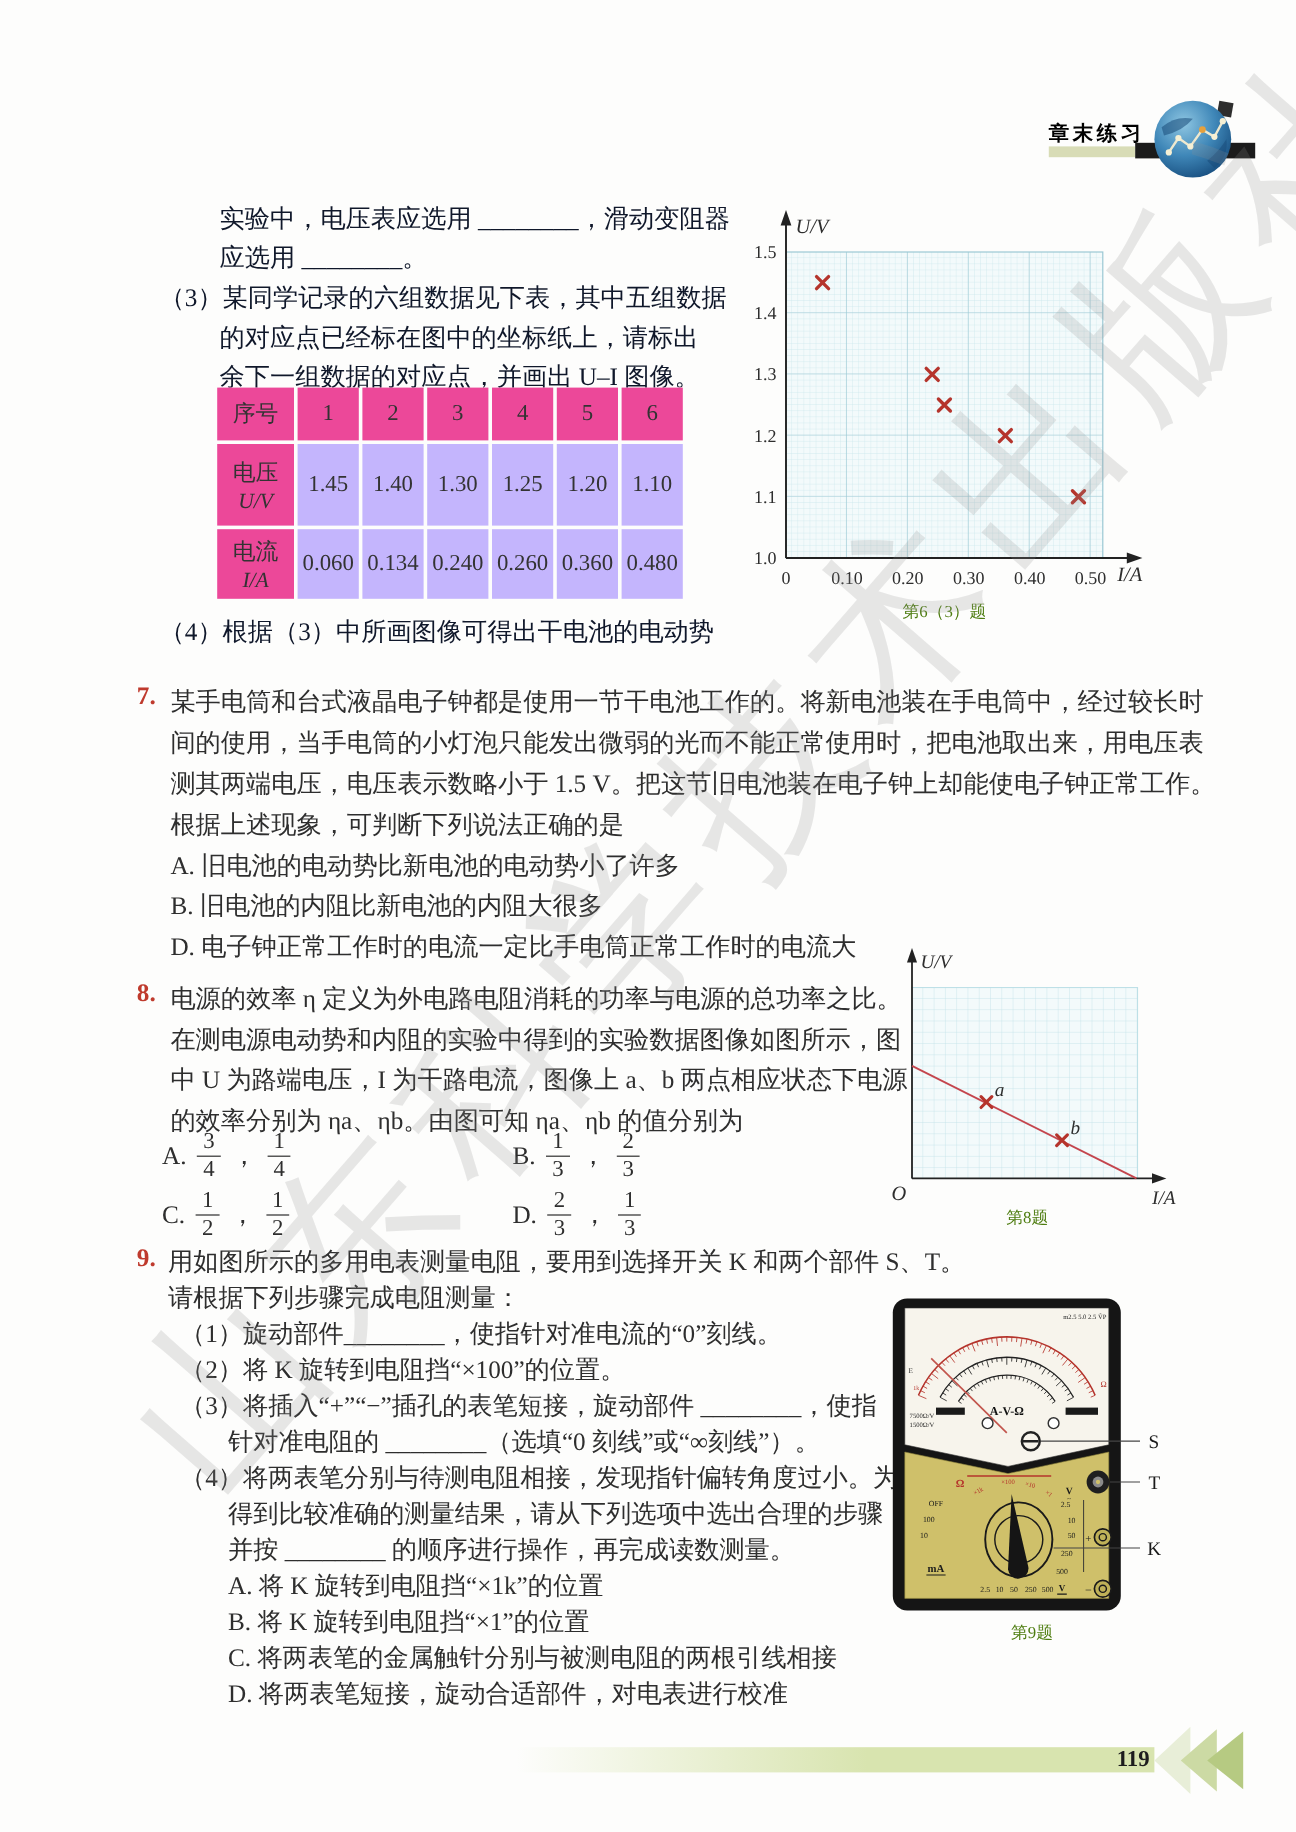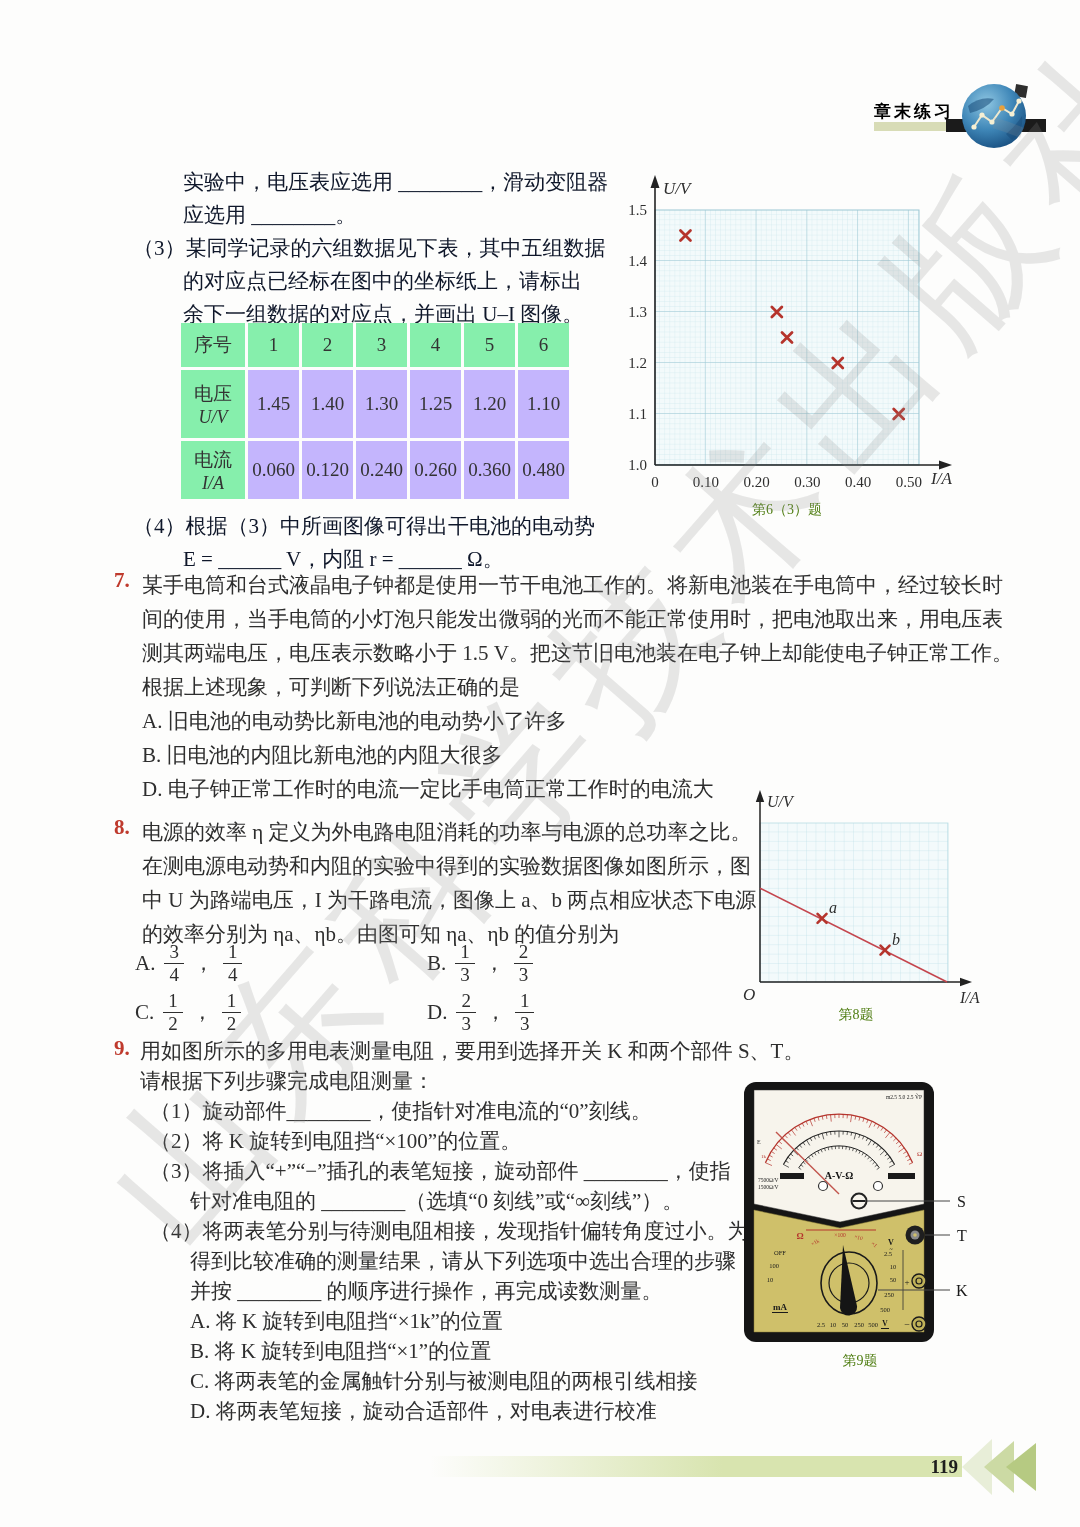--- a/index.html
+++ b/index.html
@@ -18,21 +18,21 @@
              z-index:9;pointer-events:none;}
   .hdr-label{position:absolute;left:874px;top:100px;font-size:17px;letter-spacing:3px;
              color:#000000;font-weight:bold;}
   .hdr-beige{position:absolute;left:874px;top:122px;width:72px;height:9px;background:#d8dcb6;}
   .hdr-black{position:absolute;left:946px;top:119px;width:100px;height:13px;background:#1b1b1b;}
   .q6table{position:absolute;left:181px;top:323px;display:grid;
            grid-template-columns:64px repeat(6,51px);grid-template-rows:44px 68px 58px;
            gap:3px;background:#fdfdfc;font-size:19px;}
   .q6table .cell{background:#c4b5fd;display:flex;align-items:center;justify-content:center;
                  flex-direction:column;color:#333;}
-  .q6table .hcell{background:#86efac;}
+  .q6table .hcell{background:#ec4899;}
   .q6table .sym{font-style:italic;font-size:18px;}
   .chart-caption{position:absolute;font-size:14px;text-align:center;width:180px;color:#4d7c0f;}
   .q8opt{position:absolute;display:flex;align-items:center;gap:9px;font-size:21px;}
   .frac{display:inline-flex;flex-direction:column;text-align:center;font-size:19px;line-height:1.12;}
   .frac .num{border-bottom:1.5px solid #2e2e2e;padding:0 5px 1px;}
   .frac .den{padding:0 5px;}
   .footer-bar{position:absolute;left:430px;top:1456px;width:532px;height:21px;
               background:linear-gradient(to right, rgba(216,228,175,0), #d8e4af 55%);
               display:flex;justify-content:flex-end;align-items:center;}
   .footer-bar span{font-size:19px;font-weight:bold;color:#1d1d1d;padding-right:4px;line-height:21px;}
@@ -96,21 +96,21 @@
     <div class="cell">1.30</div>
     <div class="cell">1.25</div>
     <div class="cell">1.20</div>
     <div class="cell">1.10</div>
 
     <div class="cell hcell">
       <span>电流</span>
         <span class="sym">I/A</span>
     </div>
     <div class="cell">0.060</div>
-    <div class="cell">0.120</div>
+    <div class="cell">0.134</div>
     <div class="cell">0.240</div>
     <div class="cell">0.260</div>
     <div class="cell">0.360</div>
     <div class="cell">0.480</div>
   </div>
 
   <svg class="abs" style="left:618px;top:166px" width="420" height="360" viewBox="0 0 420 360">
     <defs>
       <pattern id="g6m" x="37" y="44" width="5.0769" height="5.1" patternUnits="userSpaceOnUse">
         <path d="M5.0769,0 V5.1 M0,5.1 H5.0769" stroke="#cbe7ed" stroke-width="0.6" fill="none"></path>
@@ -145,21 +145,20 @@
         <path d="M62.46153846153845,64.50000000000003 L72.46153846153845,74.50000000000003 M62.46153846153845,74.50000000000003 L72.46153846153845,64.50000000000003" stroke="#b5342c" stroke-width="2.8" stroke-linecap="round" fill="none"></path>
         <path d="M153.84615384615384,140.99999999999997 L163.84615384615384,150.99999999999997 M153.84615384615384,150.99999999999997 L163.84615384615384,140.99999999999997" stroke="#b5342c" stroke-width="2.8" stroke-linecap="round" fill="none"></path>
         <path d="M164,166.5 L174,176.5 M164,176.5 L174,166.5" stroke="#b5342c" stroke-width="2.8" stroke-linecap="round" fill="none"></path>
         <path d="M214.76923076923077,192.00000000000003 L224.76923076923077,202.00000000000003 M214.76923076923077,202.00000000000003 L224.76923076923077,192.00000000000003" stroke="#b5342c" stroke-width="2.8" stroke-linecap="round" fill="none"></path>
         <path d="M275.6923076923077,242.99999999999994 L285.6923076923077,252.99999999999994 M275.6923076923077,252.99999999999994 L285.6923076923077,242.99999999999994" stroke="#b5342c" stroke-width="2.8" stroke-linecap="round" fill="none"></path>
       </g>
   </svg>
   <div class="chart-caption" style="left:697px;top:501px">第6（3）题</div>
 
   <div class="tline" style="left:133px;top:512px">（4）根据（3）中所画图像可得出干电池的电动势</div>
-  <div class="tline" style="left:183px;top:545px">E = ______ V，内阻 r = ______ Ω。</div>
 
   <div class="qnum" style="left:114px;top:568px">7.</div>
   <div class="flow" style="left:142px;top:568px;width:900px">
     <div>某手电筒和台式液晶电子钟都是使用一节干电池工作的。将新电池装在手电筒中，经过较长时</div>
     <div>间的使用，当手电筒的小灯泡只能发出微弱的光而不能正常使用时，把电池取出来，用电压表</div>
     <div>测其两端电压，电压表示数略小于 1.5 V。把这节旧电池装在电子钟上却能使电子钟正常工作。</div>
     <div>根据上述现象，可判断下列说法正确的是</div>
     <div>A. 旧电池的电动势比新电池的电动势小了许多</div>
     <div>B. 旧电池的内阻比新电池的内阻大很多</div>
     <div>D. 电子钟正常工作时的电流一定比手电筒正常工作时的电流大</div>

